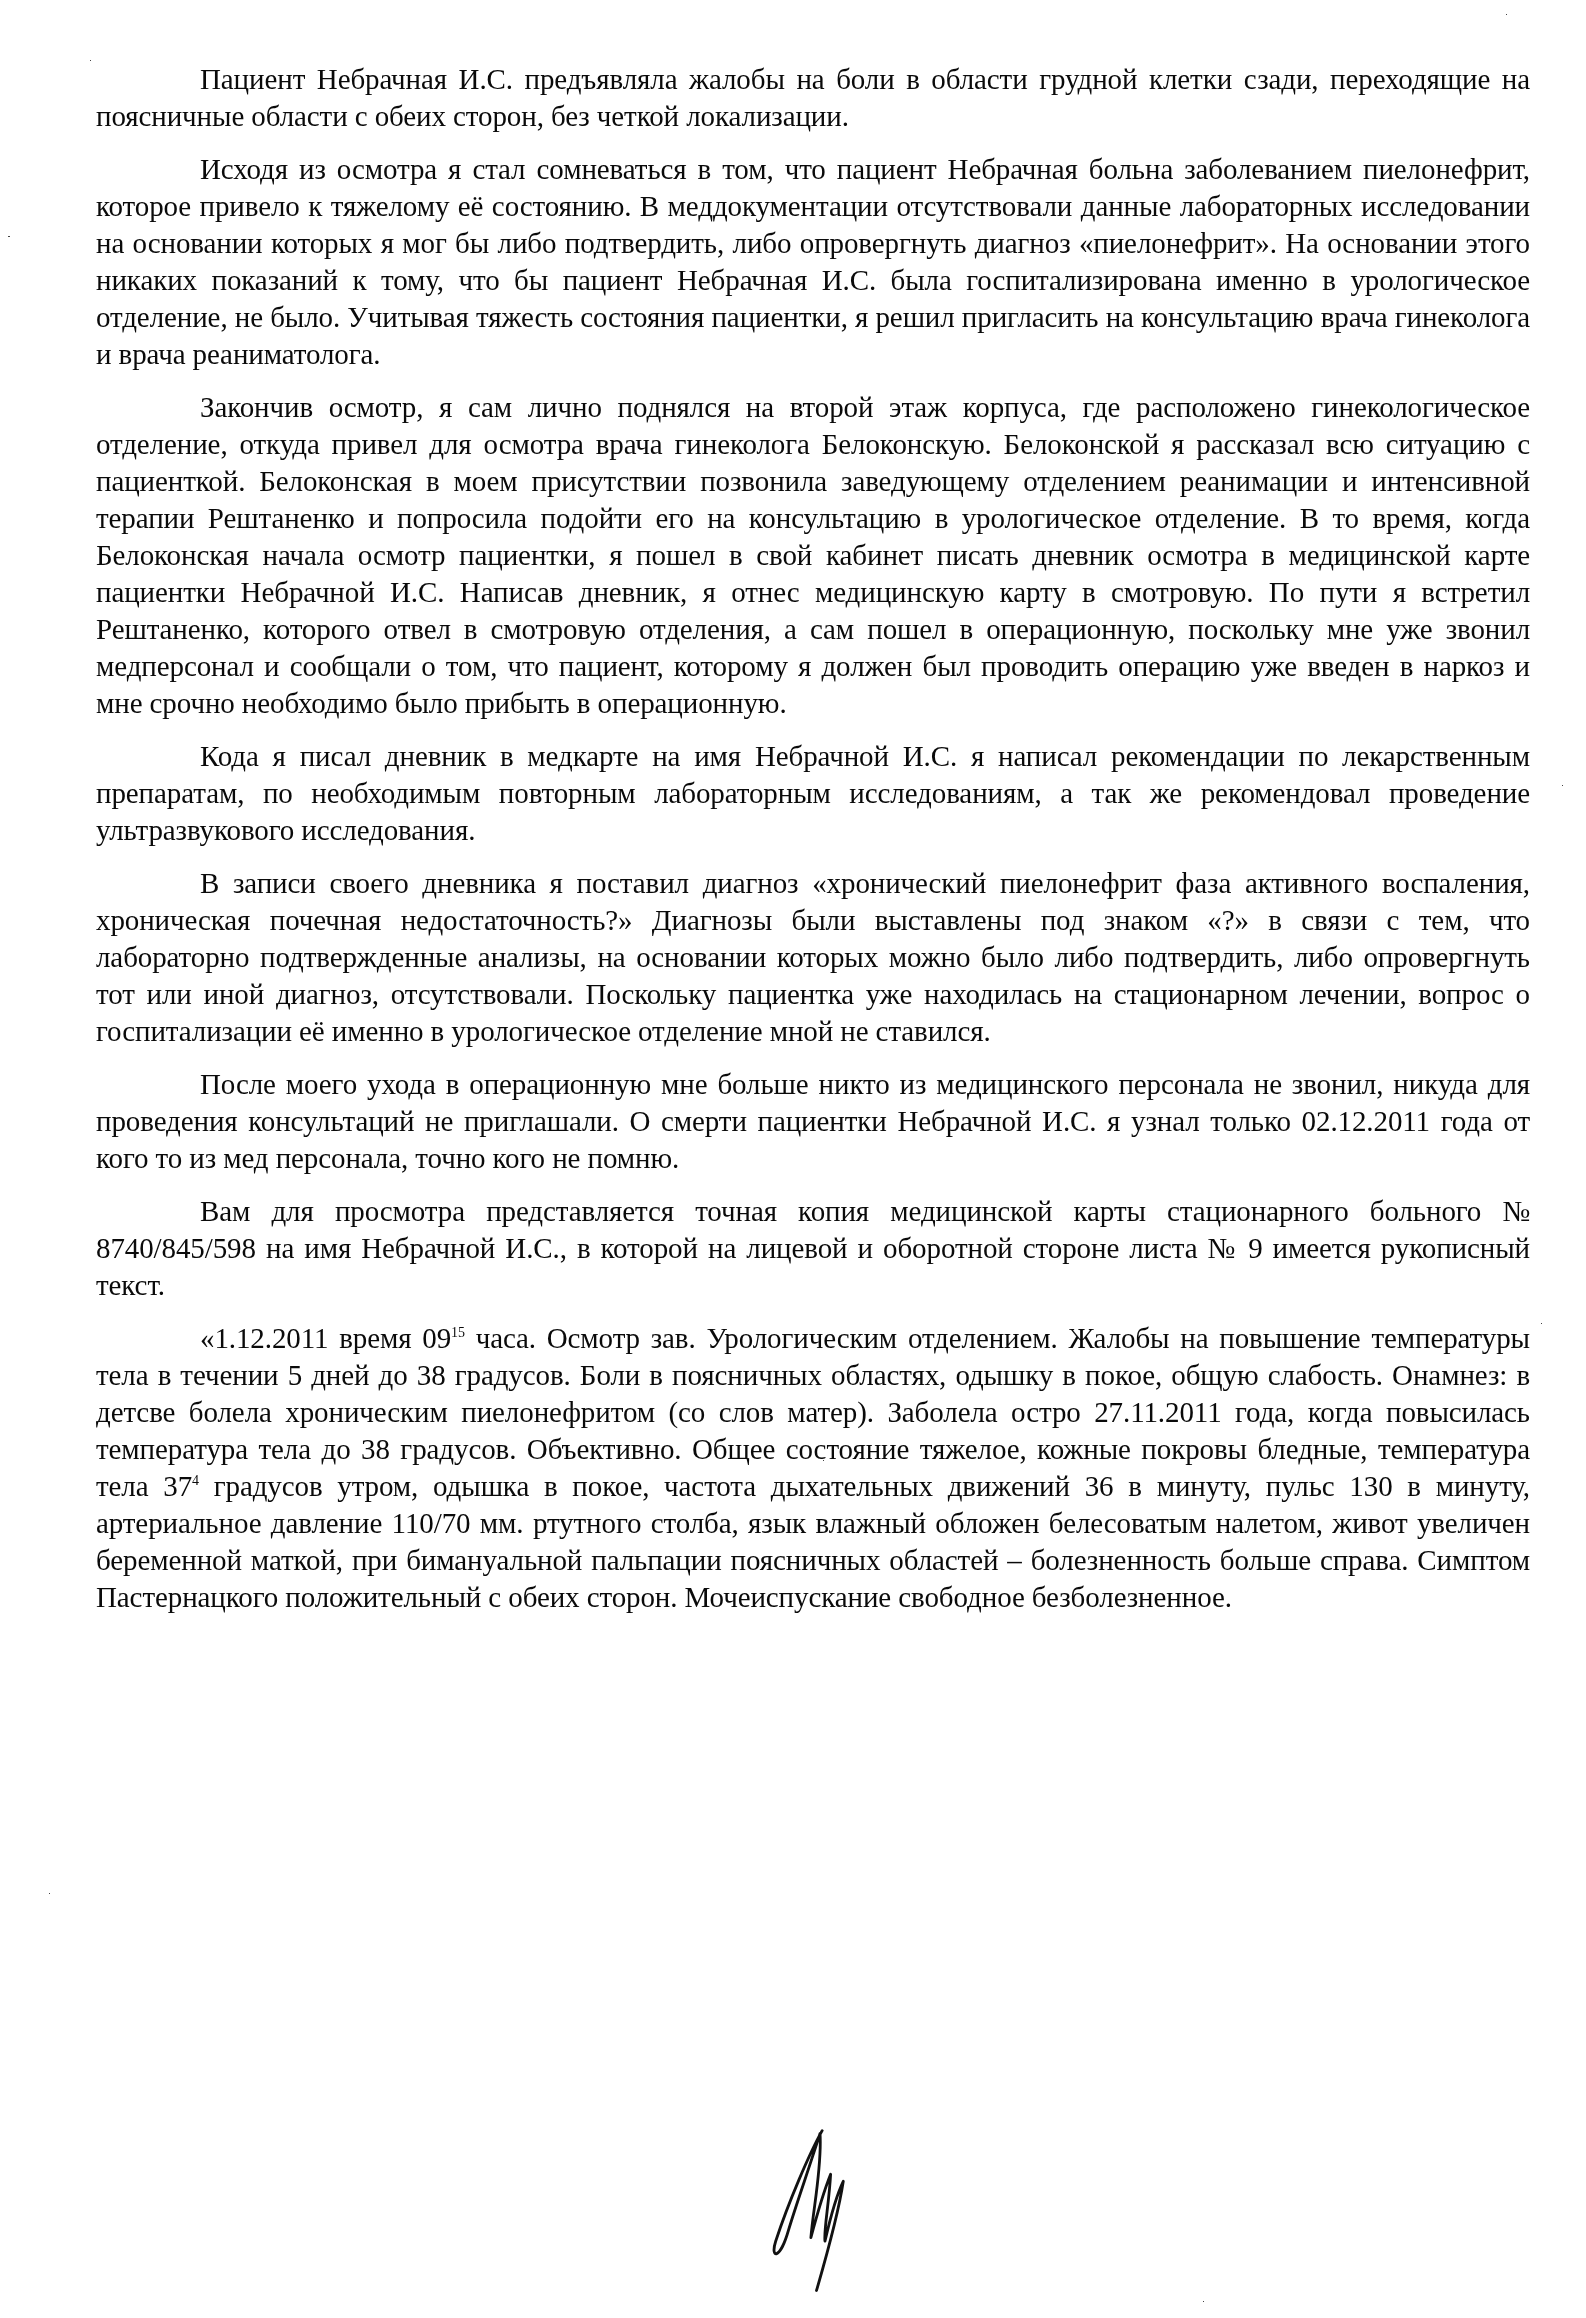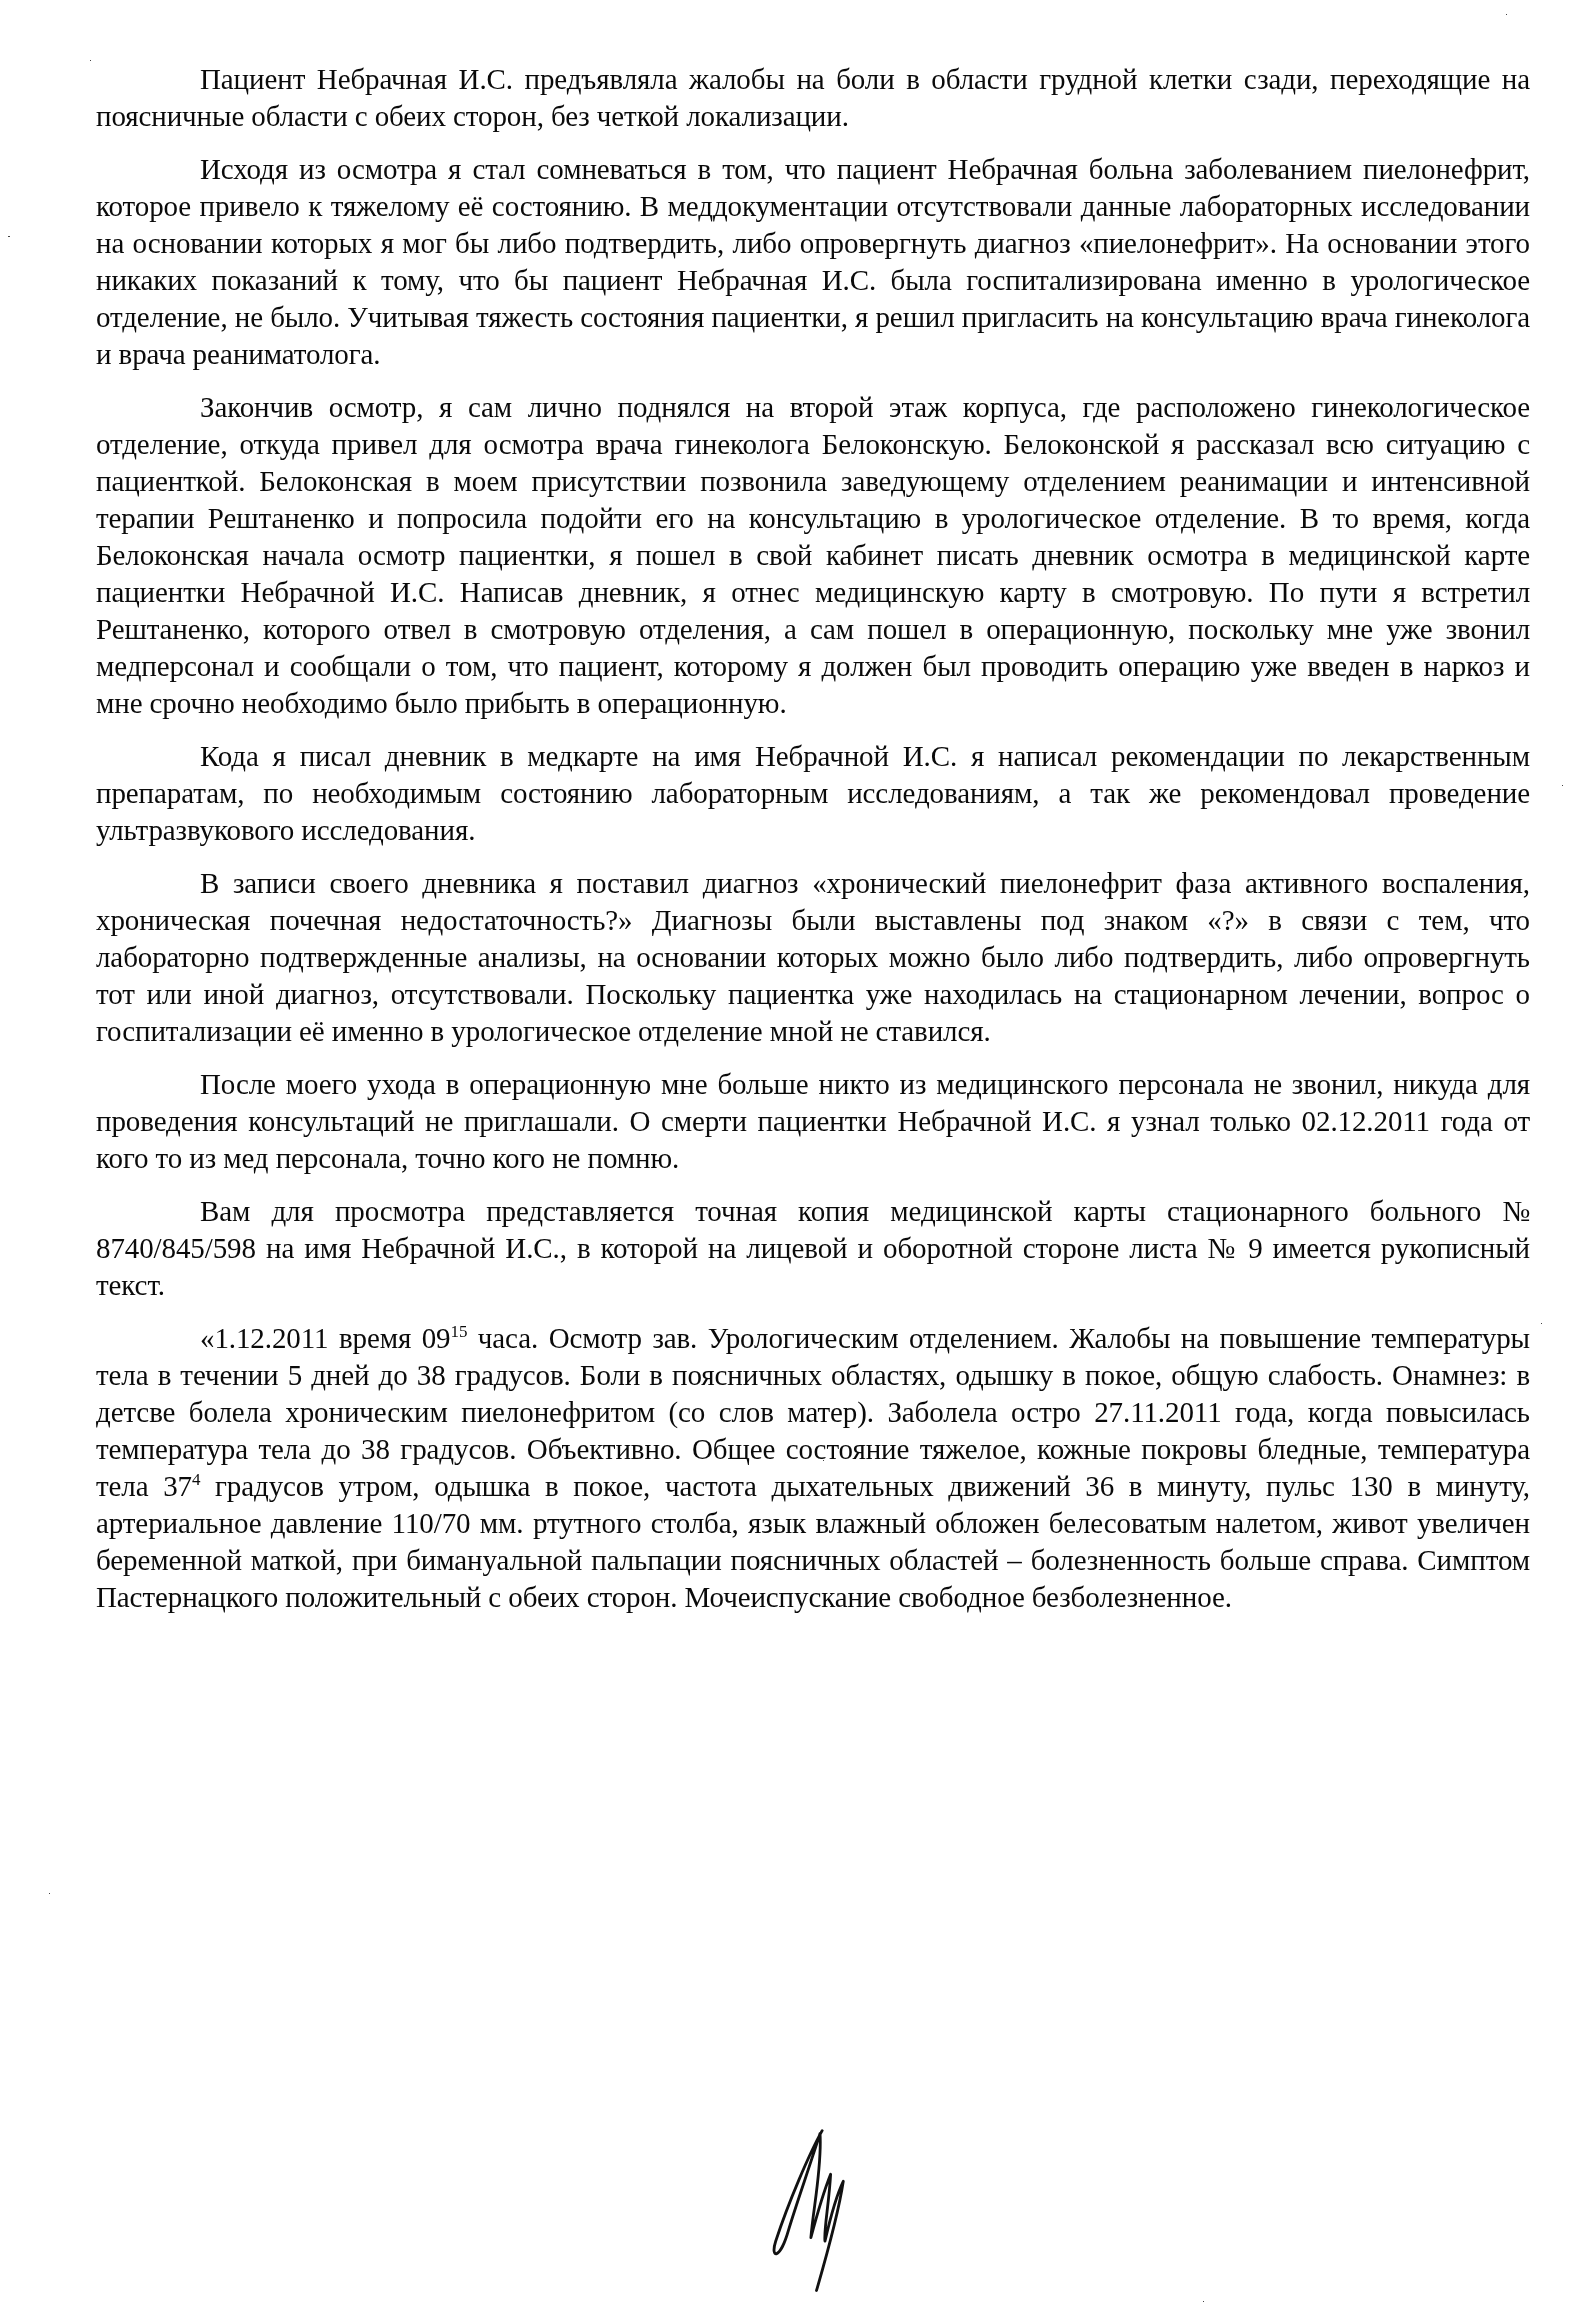--- a/index.html
+++ b/index.html
@@ -18,38 +18,38 @@
     width: 1466px;
   }
   .para {
     margin: 16px;
     font-size: 29px;
     line-height: 37px;
     text-align: justify;
     text-indent: 104px;
     letter-spacing: -0.1px;
   }
-  sup { font-size: 17px; line-height: 0; vertical-align: 11.3px; }
+  sup { font-size: 14px; line-height: 0; vertical-align: 11.3px; }
   .signature {
     position: absolute;
     left: 760px;
     top: 2125px;
     width: 106px;
     height: 169px;
   }
   .speck { position: absolute; width: 1.4px; height: 1.4px; background: #444; }
 </style>
 </head>
 <body>
 
 <div class="page">
   <p class="para">Пациент Небрачная И.С. предъявляла жалобы на боли в области грудной клетки сзади, переходящие на поясничные области с обеих сторон, без четкой локализации.</p>
   <p class="para">Исходя из осмотра я стал сомневаться в том, что пациент Небрачная больна заболеванием пиелонефрит, которое привело к тяжелому её состоянию. В меддокументации отсутствовали данные лабораторных исследовании на основании которых я мог бы либо подтвердить, либо опровергнуть диагноз «пиелонефрит». На основании этого никаких показаний к тому, что бы пациент Небрачная И.С. была госпитализирована именно в урологическое отделение, не было. Учитывая тяжесть состояния пациентки, я решил пригласить на консультацию врача гинеколога и врача реаниматолога.</p>
   <p class="para">Закончив осмотр, я сам лично поднялся на второй этаж корпуса, где расположено гинекологическое отделение, откуда привел для осмотра врача гинеколога Белоконскую. Белоконской я рассказал всю ситуацию с пациенткой. Белоконская в моем присутствии позвонила заведующему отделением реанимации и  интенсивной терапии Рештаненко и попросила подойти его на консультацию в урологическое отделение. В то время, когда Белоконская начала осмотр пациентки, я пошел в свой кабинет писать дневник осмотра в медицинской карте пациентки Небрачной И.С. Написав дневник, я отнес медицинскую карту в смотровую. По пути я встретил Рештаненко, которого отвел в смотровую отделения, а сам пошел в операционную, поскольку мне уже звонил медперсонал и сообщали о том, что пациент, которому я должен был проводить операцию уже введен в наркоз и мне срочно необходимо было прибыть в операционную.</p>
-  <p class="para">Кода я писал дневник в медкарте на имя Небрачной И.С. я написал рекомендации по лекарственным препаратам, по необходимым состоянию лабораторным исследованиям, а так же рекомендовал проведение ультразвукового исследования.</p>
+  <p class="para">Кода я писал дневник в медкарте на имя Небрачной И.С. я написал рекомендации по лекарственным препаратам, по необходимым повторным лабораторным исследованиям, а так же рекомендовал проведение ультразвукового исследования.</p>
   <p class="para">В записи своего дневника я поставил диагноз «хронический пиелонефрит фаза активного воспаления, хроническая почечная недостаточность?» Диагнозы были выставлены под знаком «?» в связи с тем, что лабораторно подтвержденные анализы, на основании которых можно было либо подтвердить, либо опровергнуть тот или иной диагноз, отсутствовали. Поскольку пациентка уже находилась на стационарном лечении, вопрос о госпитализации её именно в урологическое отделение мной не ставился.</p>
   <p class="para">После моего ухода в операционную мне больше никто из медицинского персонала не звонил, никуда для проведения консультаций не приглашали. О смерти пациентки Небрачной И.С. я узнал только 02.12.2011 года от кого то из мед персонала, точно кого не помню.</p>
   <p class="para">Вам для просмотра представляется точная копия медицинской карты стационарного больного № 8740/845/598 на имя Небрачной И.С., в которой на лицевой и оборотной стороне листа № 9 имеется рукописный текст.</p>
   <p class="para"><span>«1.12.2011 время 09</span><sup>15</sup><span> часа. Осмотр зав. Урологическим отделением. Жалобы на повышение температуры тела в течении 5 дней до 38 градусов. Боли в поясничных областях, одышку в покое, общую слабость. Онамнез: в детсве болела хроническим пиелонефритом (со слов матер). Заболела остро 27.11.2011 года, когда повысилась температура тела до 38 градусов. Объективно. Общее состояние тяжелое, кожные покровы бледные, температура тела 37</span><sup>4</sup><span> градусов утром, одышка в покое, частота дыхательных движений 36 в минуту, пульс 130 в минуту, артериальное давление 110/70 мм. ртутного столба, язык влажный обложен белесоватым налетом, живот увеличен беременной маткой, при бимануальной пальпации поясничных областей – болезненность больше справа. Симптом Пастернацкого положительный с обеих сторон. Мочеиспускание свободное безболезненное.</span></p>
 </div>
 
 <svg class="signature" viewBox="0 0 150 240" xmlns="http://www.w3.org/2000/svg">
   <path d="M88 8 C70 40, 40 110, 22 165 C14 190, 28 192, 40 150 C52 110, 70 60, 85 12 C88 60, 75 120, 72 160 C80 130, 88 100, 100 70 C98 110, 90 150, 92 165 C100 130, 108 100, 118 80 C112 120, 96 180, 80 235" fill="none" stroke="#111" stroke-width="4" stroke-linecap="round" stroke-linejoin="round"></path>
 </svg>
 

